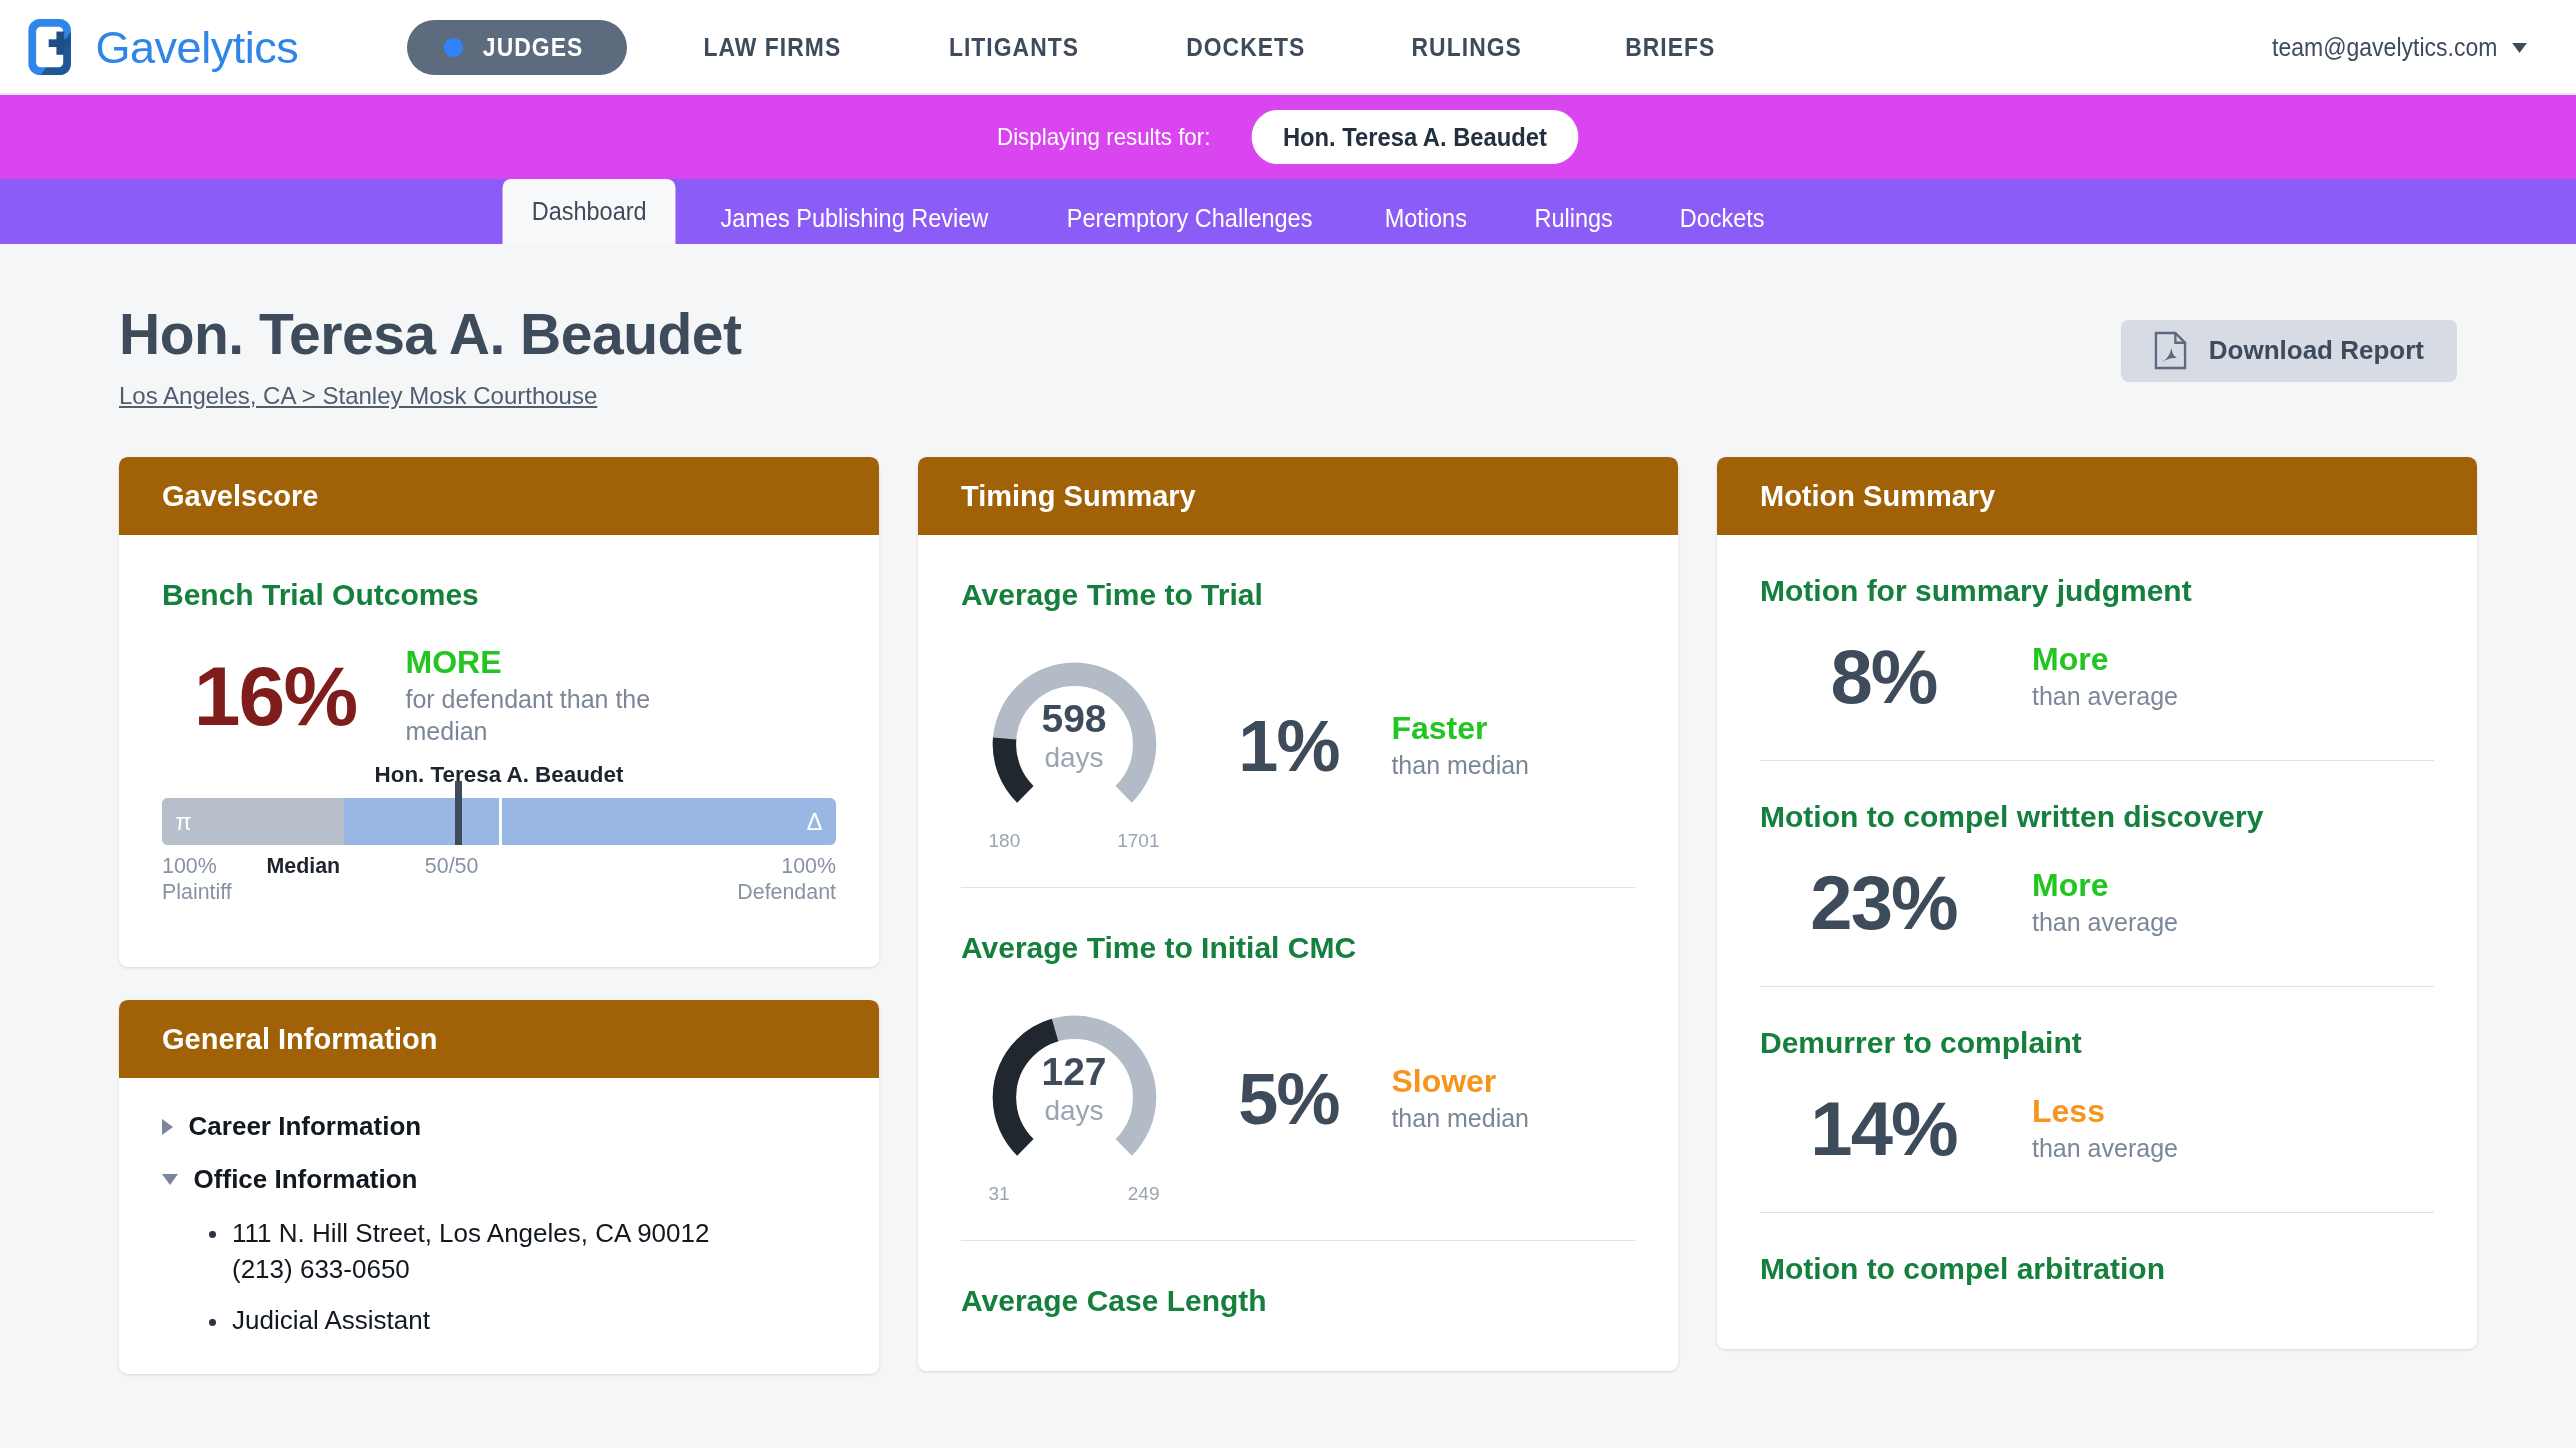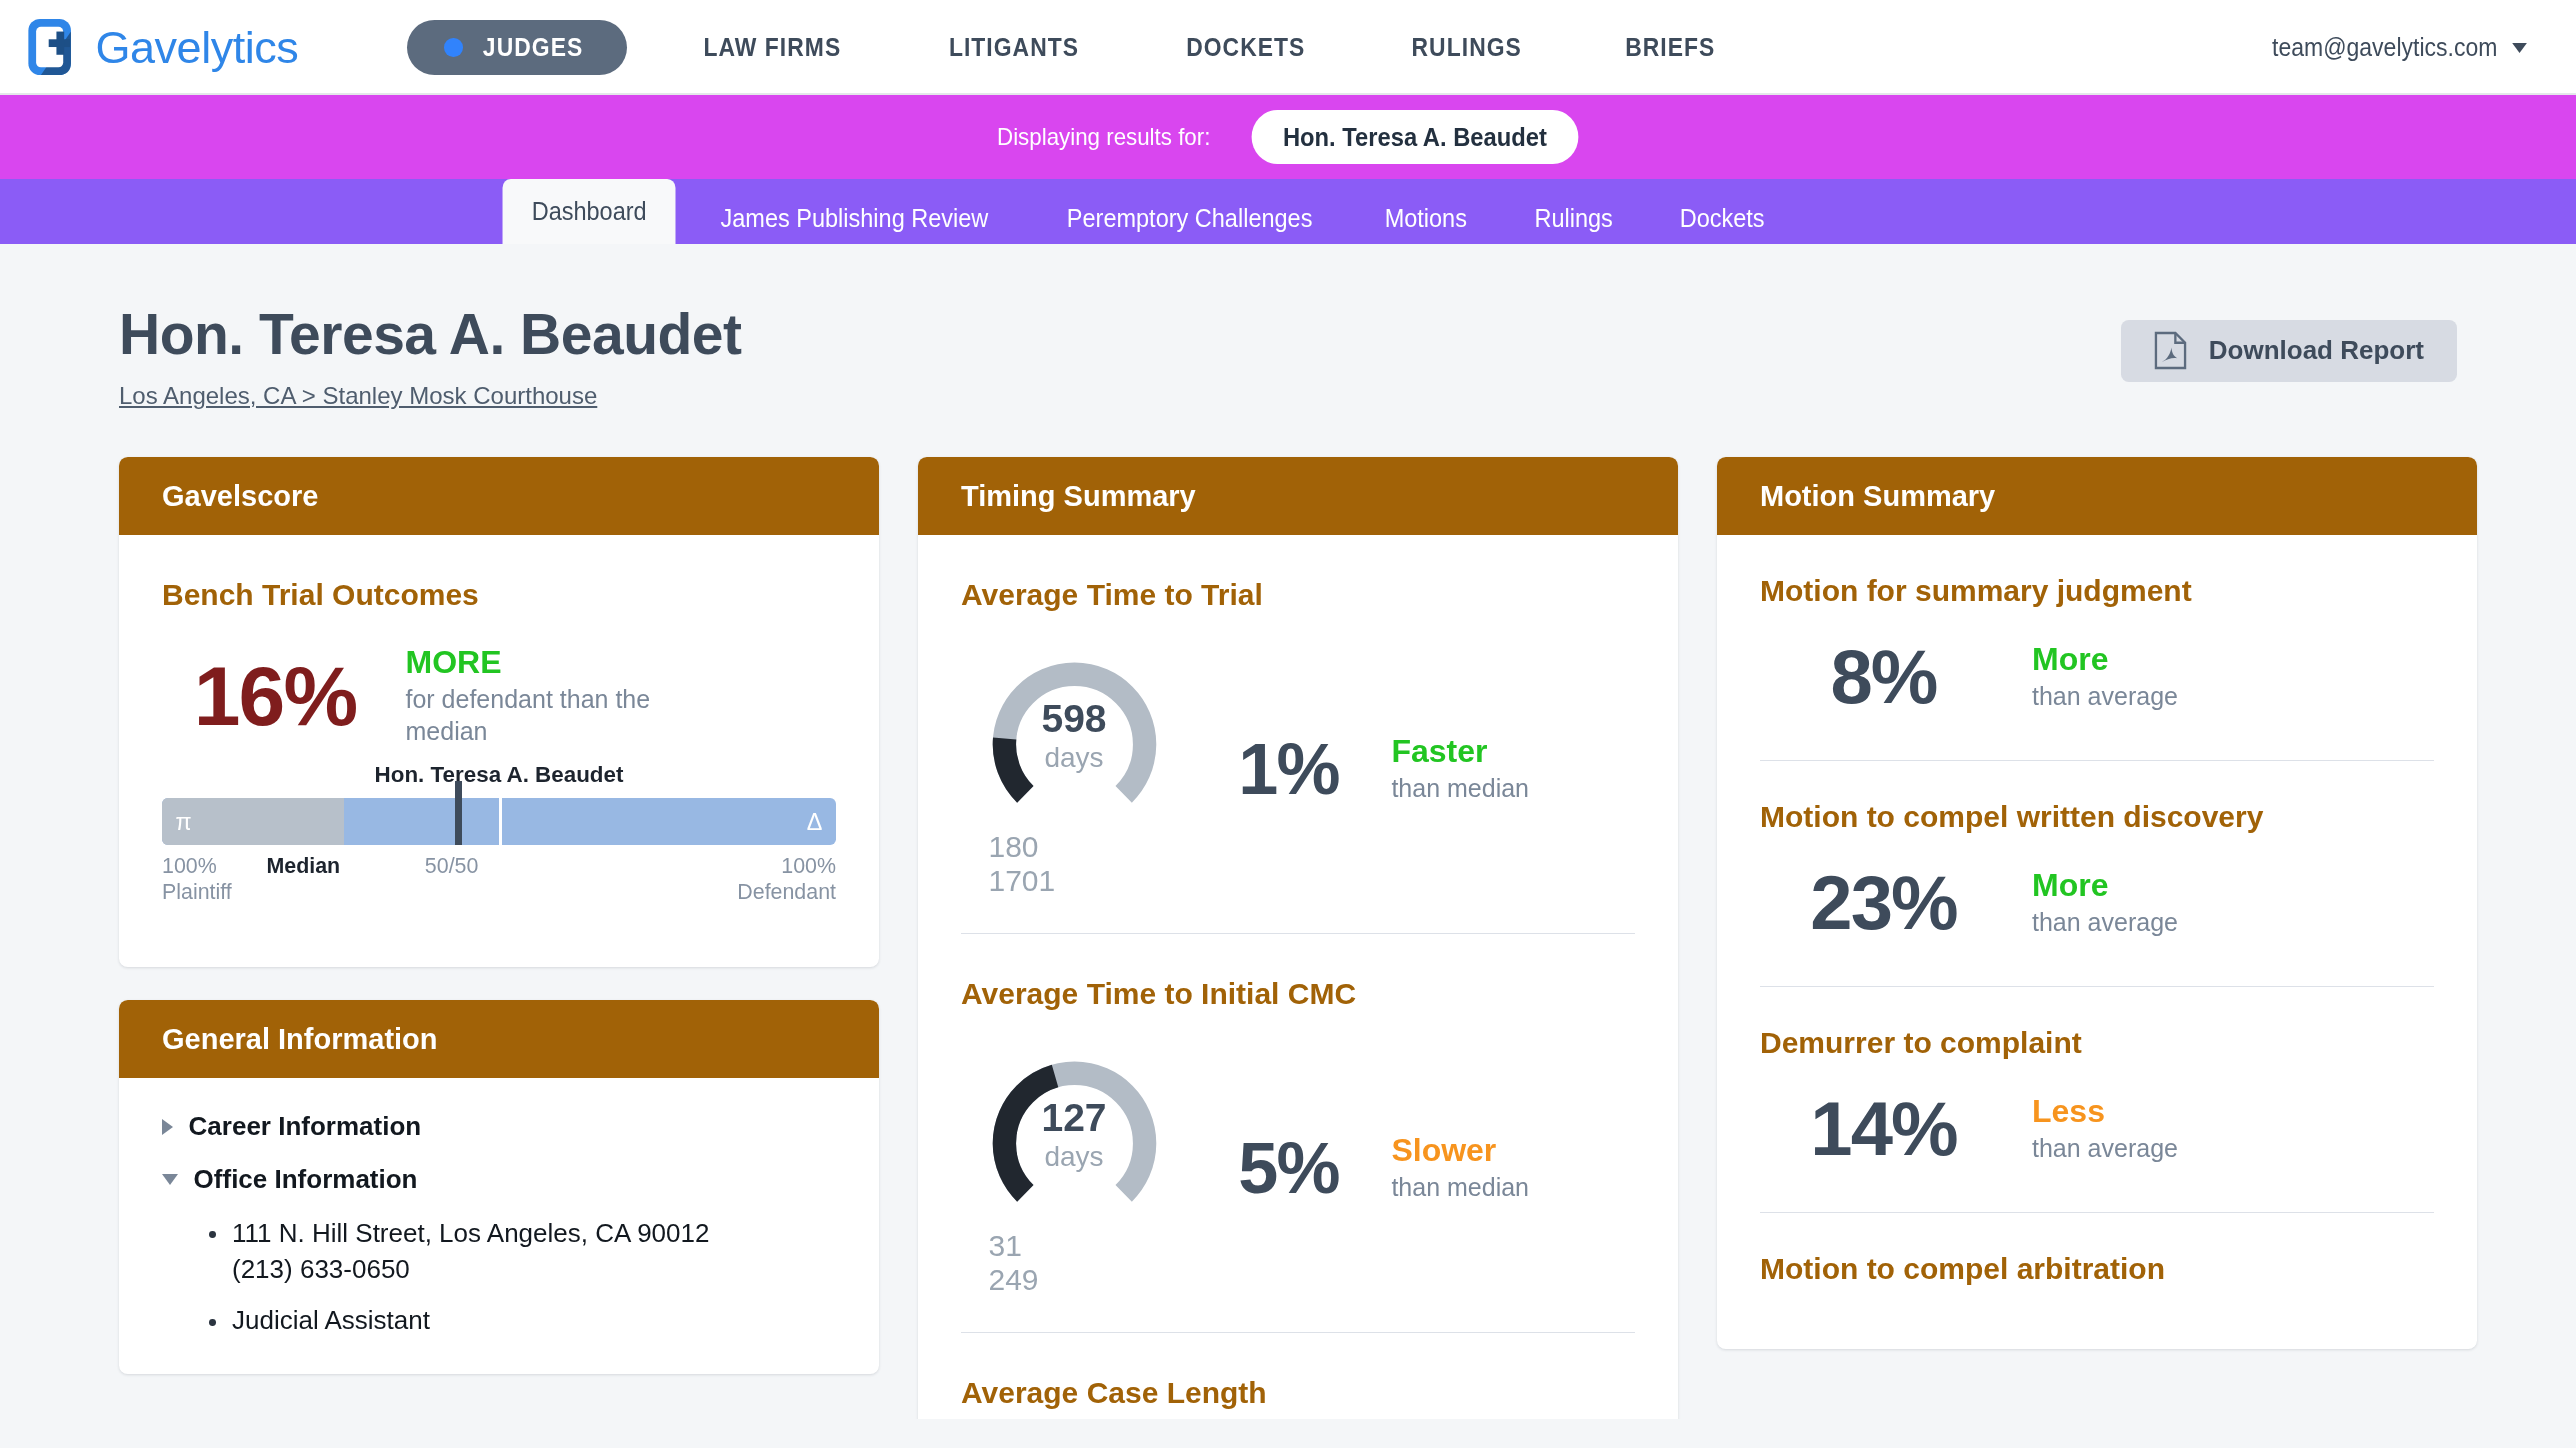--- a/index.html
+++ b/index.html
@@ -200,21 +200,21 @@
     font-weight: bold;
     padding: 22.4px 43px;
   }
   .card-body { padding: 0 43px; }
 
   .metric-block { padding: 43px 0 35px 0; }
   .metric-block + .metric-block { border-top: 1px solid #dde1e8; }
   .metric-title {
     font-size: 30px;
     font-weight: bold;
-    color: #a16207;
+    color: #15803d;
     margin-bottom: 17.5px;
   }
 
   
   .big-row { display: flex; align-items: center; padding: 15.6px 0 5.8px 0; }
   .big-pct {
     font-size: 84px;
     font-weight: bold;
     color: #7f1d1d;
     letter-spacing: -1.9px;
@@ -355,23 +355,22 @@
     text-align: center;
     pointer-events: none;
   }
   .gauge-num { font-size: 39px; font-weight: bold; color: #3e4b5b; line-height: 1; }
   .gauge-unit { font-size: 28px; color: #9aa5b1; margin-top: 3.9px; }
   .gauge-minmax {
     display: flex;
     justify-content: space-between;
     width: 171px;
     margin: 5.8px auto 0 auto;
-    font-size: 30px;
+    font-size: 19px;
     color: #9aa5b1;
-    flex-direction: column;
   }
   .gauge-pct {
     font-size: 72px;
     font-weight: bold;
     color: #3e4b5b;
     letter-spacing: -1.9px;
     margin-left: 23.4px;
     min-width: 156px;
     text-align: center;
   }

